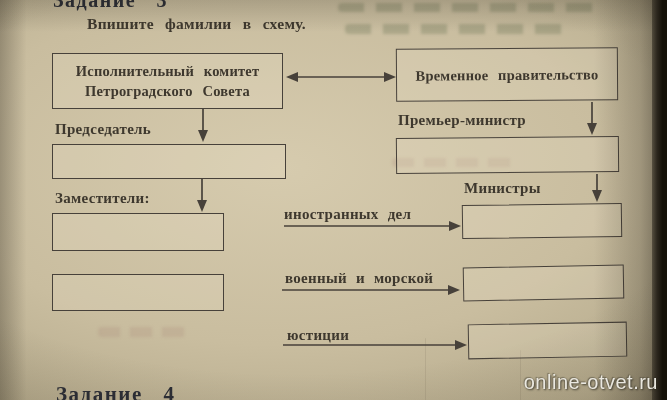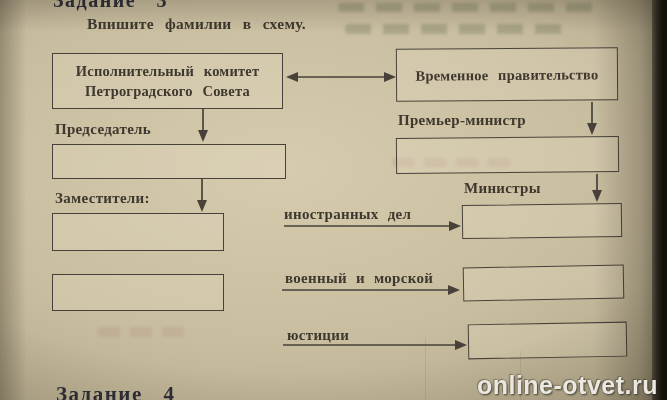--- a/index.html
+++ b/index.html
@@ -30,21 +30,21 @@
   
   .vignette{position:absolute;inset:0;pointer-events:none;
     background:
       radial-gradient(120% 95% at 44% 44%, rgba(0,0,0,0) 52%, rgba(42,34,20,.16) 76%, rgba(32,25,14,.42) 100%),
       linear-gradient(90deg, rgba(25,20,12,.28) 0%, rgba(0,0,0,0) 4%),
       linear-gradient(270deg, rgba(20,16,10,.50) 0%, rgba(25,20,12,.22) 4%, rgba(0,0,0,0) 11%),
       linear-gradient(0deg, rgba(0,0,0,0) 92%, rgba(30,25,15,.18) 100%);}
   .edge-strip{position:absolute;right:0;top:0;width:15px;height:400px;
     background:linear-gradient(90deg, rgba(30,26,18,.45) 0%, #2b261d 35%, var(--edge-black,#141109) 70%);}
   .watermark{position:absolute;right:9px;top:371px;
-    font-family:"Liberation Sans","DejaVu Sans",sans-serif;font-weight:700;font-size:25px;letter-spacing:.5px;
+    font-family:"Liberation Sans","DejaVu Sans",sans-serif;font-weight:400;font-size:20px;letter-spacing:.5px;
     color:var(--watermark-text,#eae8e0);text-shadow:1px 1px 2px rgba(45,42,32,.85), -1px -1px 1px rgba(45,42,32,.4);}
 </style>
 </head>
 <body>
 
 <div class="photo">
   <div class="soft">
 
     <div class="bleed words" style="left:338px;top:3px;width:262px;height:9px;"></div>
     <div class="bleed words" style="left:345px;top:24px;width:228px;height:10px;"></div>

